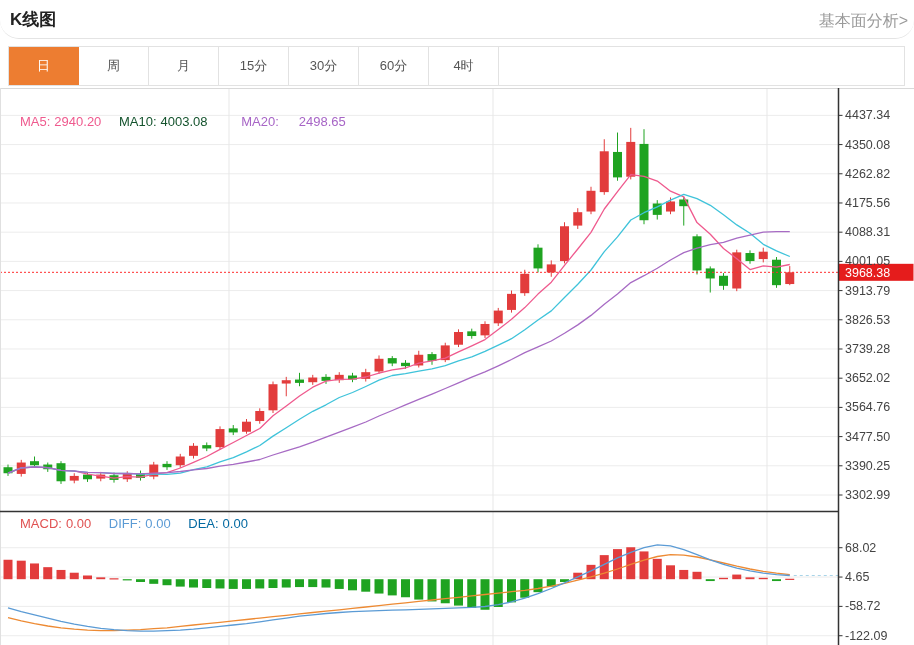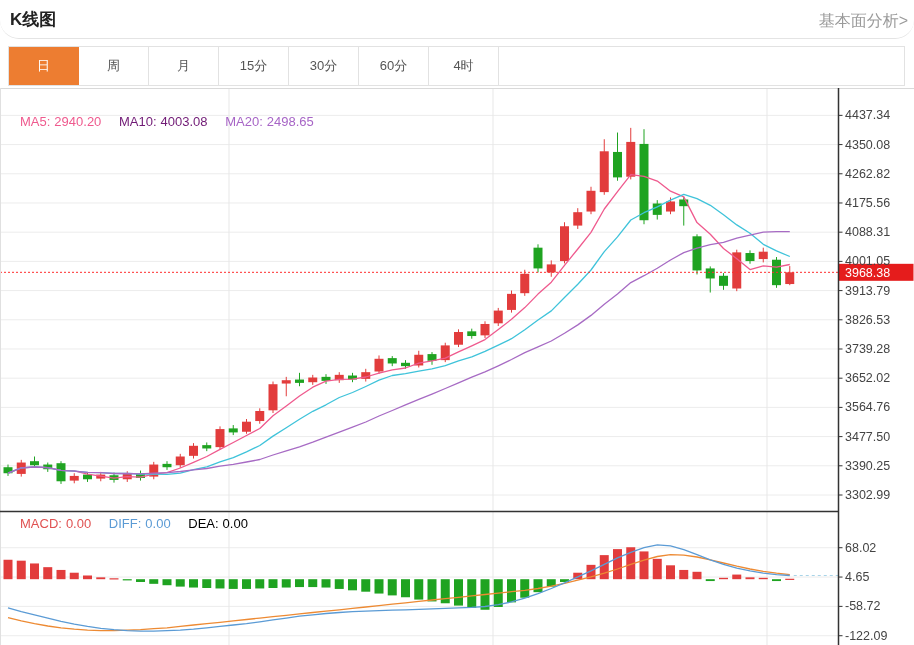--- a/index.html
+++ b/index.html
@@ -15,25 +15,25 @@
   .tab.active{background:#ed7d31;color:#fff;border-right-color:#ed7d31;}
   svg{position:absolute;left:0;top:0;z-index:1;}
   .legend{position:absolute;z-index:4;font-size:13px;white-space:nowrap;}
   .legend span{margin-right:4px;}
   .legend .gap{margin-right:14px;}
   .lg-ohlc{left:20px;top:95px;color:#4a4a4a;}
   .lg-ma{left:20px;top:114px;}
   .lg-macd{left:20px;top:516px;}
   .v-red{color:#e53935;}
   .c-ma5{color:#ef5a8e;}
-  .c-ma10{color:#701a75;}
-  .c-ma20{color:#a765c6;}
+  .c-ma10{color:#14532d;}
+  .c-ma20{color:#a765c6;margin-left:16px;}
   .c-macd{color:#e05252;}
   .c-diff{color:#5b9bd5;}
-  .c-dea{color:#000000;}
+  .c-dea{color:#0369a1;}
 </style>
 </head>
 <body>
 
 <div class="page">
   <svg id="chart" width="914" height="645">
       <g>
         <line x1="0" y1="115.36479250334662" x2="838.5" y2="115.36479250334662" stroke="#ececec" stroke-width="1"></line>
         <line x1="0" y1="144.56827309236945" x2="838.5" y2="144.56827309236945" stroke="#ececec" stroke-width="1"></line>
         <line x1="0" y1="173.77175368139228" x2="838.5" y2="173.77175368139228" stroke="#ececec" stroke-width="1"></line>

